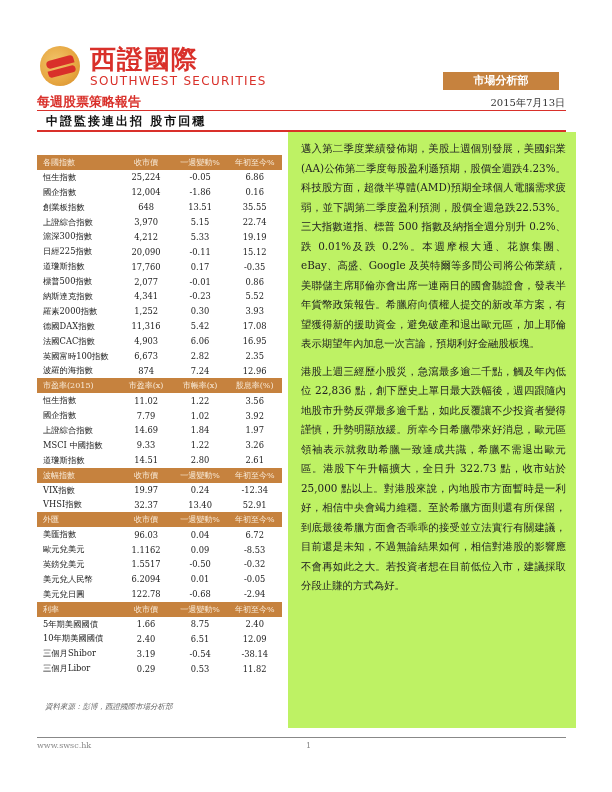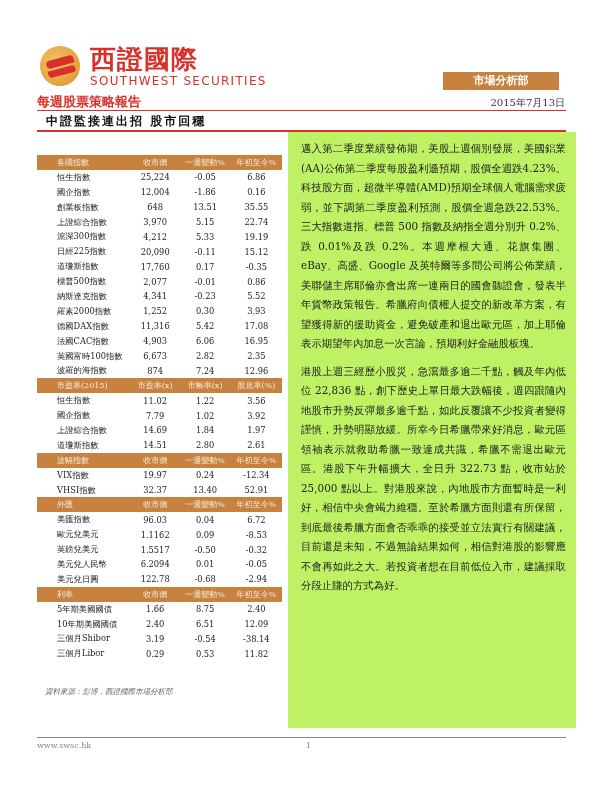--- a/index.html
+++ b/index.html
@@ -21,21 +21,21 @@
               color:#fff; font-size:11px; font-weight:bold; line-height:18px; text-align:center; }
   .report-title { position:absolute; left:37px; top:93px; font-size:13px; font-weight:bold; color:#d9302a; }
   .report-title-line { position:absolute; left:37px; top:110px; width:529px; height:1px; background:#d9302a; }
   .report-date { position:absolute; right:47px; top:96px; font-size:10px; color:#333; }
   .headline { position:absolute; left:46px; top:113px; font-size:12px; font-weight:bold; letter-spacing:2px; color:#111; }
   .headline-line { position:absolute; left:37px; top:130px; width:529px; height:2px; background:#d9302a; }
 
   .left-col { position:absolute; left:37px; top:155px; width:245px; }
   table.data { border-collapse:collapse; width:245px; font-size:8.3px; }
   table.data td { height:14.9px; padding:0 2px; white-space:nowrap; }
-  table.data td:first-child { text-align:left; padding-left:20px; width:78px; }
+  table.data td:first-child { text-align:left; padding-left:6px; width:78px; }
   table.data td.num { text-align:center; width:55px; }
   tr.head td { background:#c6823e; color:#f8ead8; font-size:8px; }
   .source { font-size:7.5px; color:#666; font-style:italic; margin-top:26px; padding-left:8px; }
 
   .right-col { position:absolute; left:288px; top:132px; width:288px; height:596px; background:#bef264; }
   .right-col p { margin:0 0 8px 0; font-size:10.4px; line-height:19.5px; padding:7px 10px 0 13px;
                  text-align:justify; color:#222; }
   .right-col p + p { padding-top:0; }
 
   .footer-line { position:absolute; left:37px; top:737px; width:529px; height:1px; background:#888; }
@@ -171,20 +171,26 @@
           <td class="num">1.02</td>
           <td class="num">3.92</td>
         </tr>
         <tr>
           <td>上證綜合指數</td>
           <td class="num">14.69</td>
           <td class="num">1.84</td>
           <td class="num">1.97</td>
         </tr>
         <tr>
+          <td>MSCI 中國指數</td>
+          <td class="num">9.33</td>
+          <td class="num">1.22</td>
+          <td class="num">3.26</td>
+        </tr>
+        <tr>
           <td>道瓊斯指數</td>
           <td class="num">14.51</td>
           <td class="num">2.80</td>
           <td class="num">2.61</td>
         </tr>
         <tr class="head">
           <td>波幅指數</td>
           <td class="num">收市價</td>
           <td class="num">一週變動%</td>
           <td class="num">年初至今%</td>

